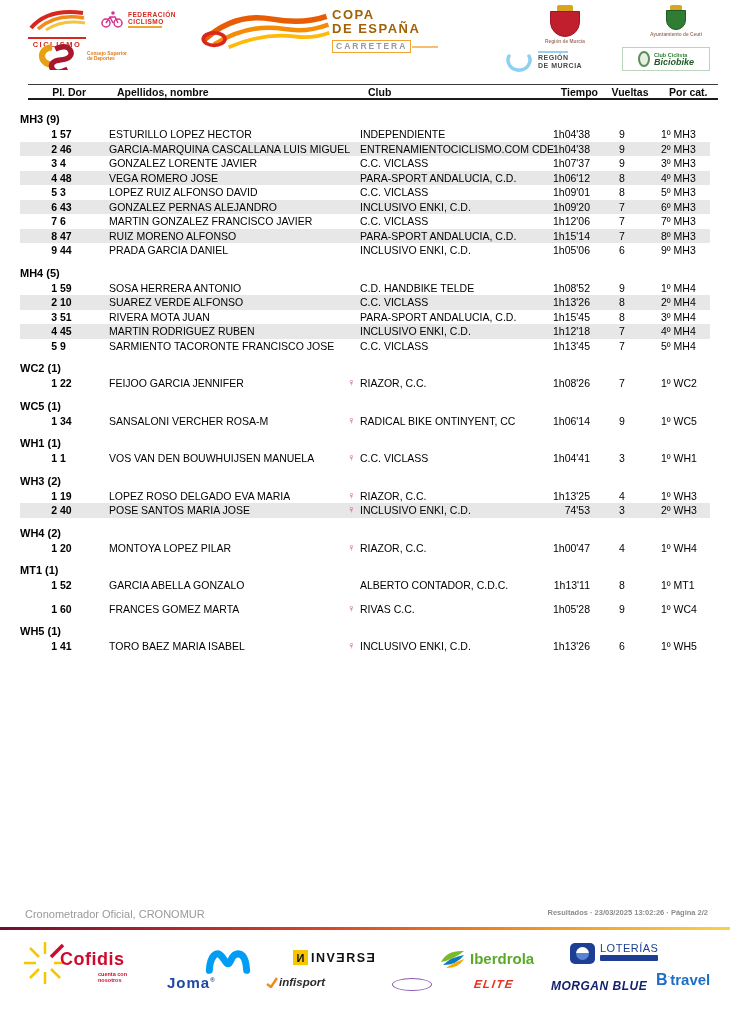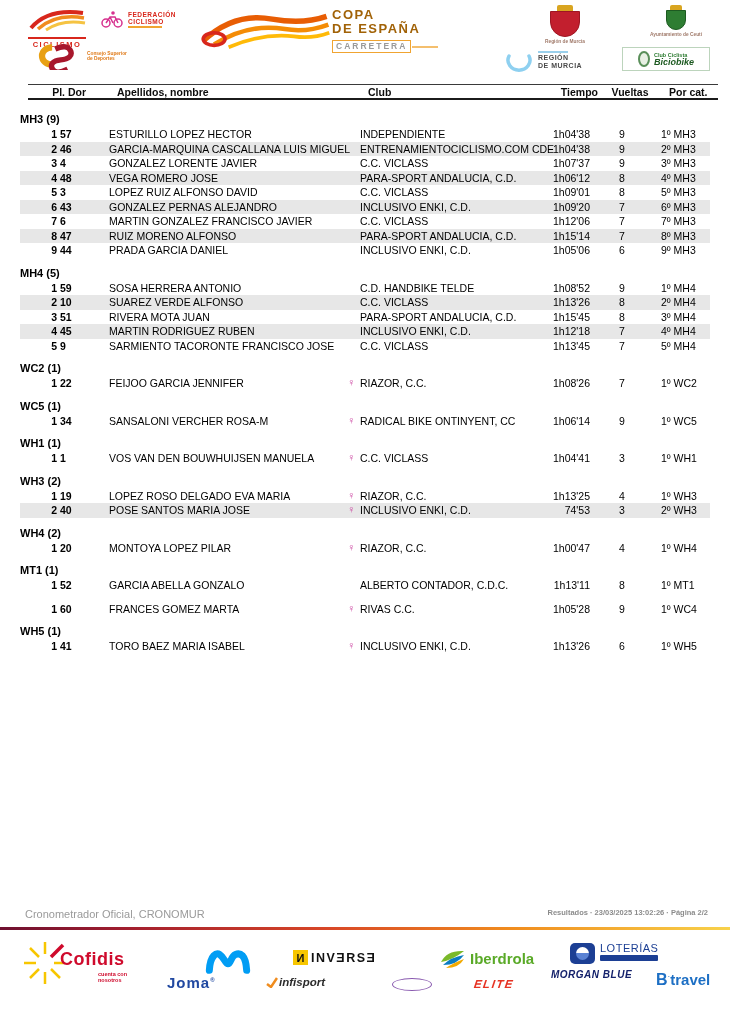--- a/index.html
+++ b/index.html
@@ -79,21 +79,21 @@
   .lot-box{width:25px;height:21px;background:#1c3f94;border-radius:5px;display:flex;align-items:center;justify-content:center}
   .lot-ball{width:13px;height:13px;border-radius:50%;background:linear-gradient(180deg,#ffffff 45%,#5a82d4 45%)}
   .lot-label{font-size:11px;font-weight:400;color:#1c3f94;letter-spacing:.5px;line-height:11px}
   .lot-bar{height:6px;background:#1c3f94;margin-top:1px;border-radius:1px}
   .sp-joma{position:absolute;left:167px;top:36px;font-size:15px;font-weight:900;color:#2149a1;letter-spacing:1px}
   .sp-joma sup{font-size:6px}
   .sp-infisport{position:absolute;left:266px;top:38px;display:flex;align-items:center;gap:1px}
   .inf-label{font-size:11.5px;font-weight:800;font-style:italic;color:#2b2b2b}
   .sp-oval{position:absolute;left:392px;top:40px;width:40px;height:13px;border:1.5px solid #8a5bb0;border-radius:50%}
   .sp-elite{position:absolute;left:474px;top:40px;font-size:11.5px;font-weight:900;font-style:italic;color:#e63323;letter-spacing:1.5px;transform:skewX(-8deg)}
-  .sp-morgan{position:absolute;left:551px;top:31px;font-size:10px;font-weight:900;font-style:italic;color:#14216b;letter-spacing:.5px}
+  .sp-morgan{position:absolute;left:551px;top:41px;font-size:12px;font-weight:900;font-style:italic;color:#14216b;letter-spacing:.5px}
   .sp-btravel{position:absolute;left:656px;top:33px;color:#1d6fc4}
   .bt-b{font-size:16px;font-weight:900}
   .bt-dot{font-size:8px;vertical-align:super}
   .bt-travel{font-size:15px;font-weight:bold}
 </style>
 </head>
 <body>
 
 <header class="hdr">
 

